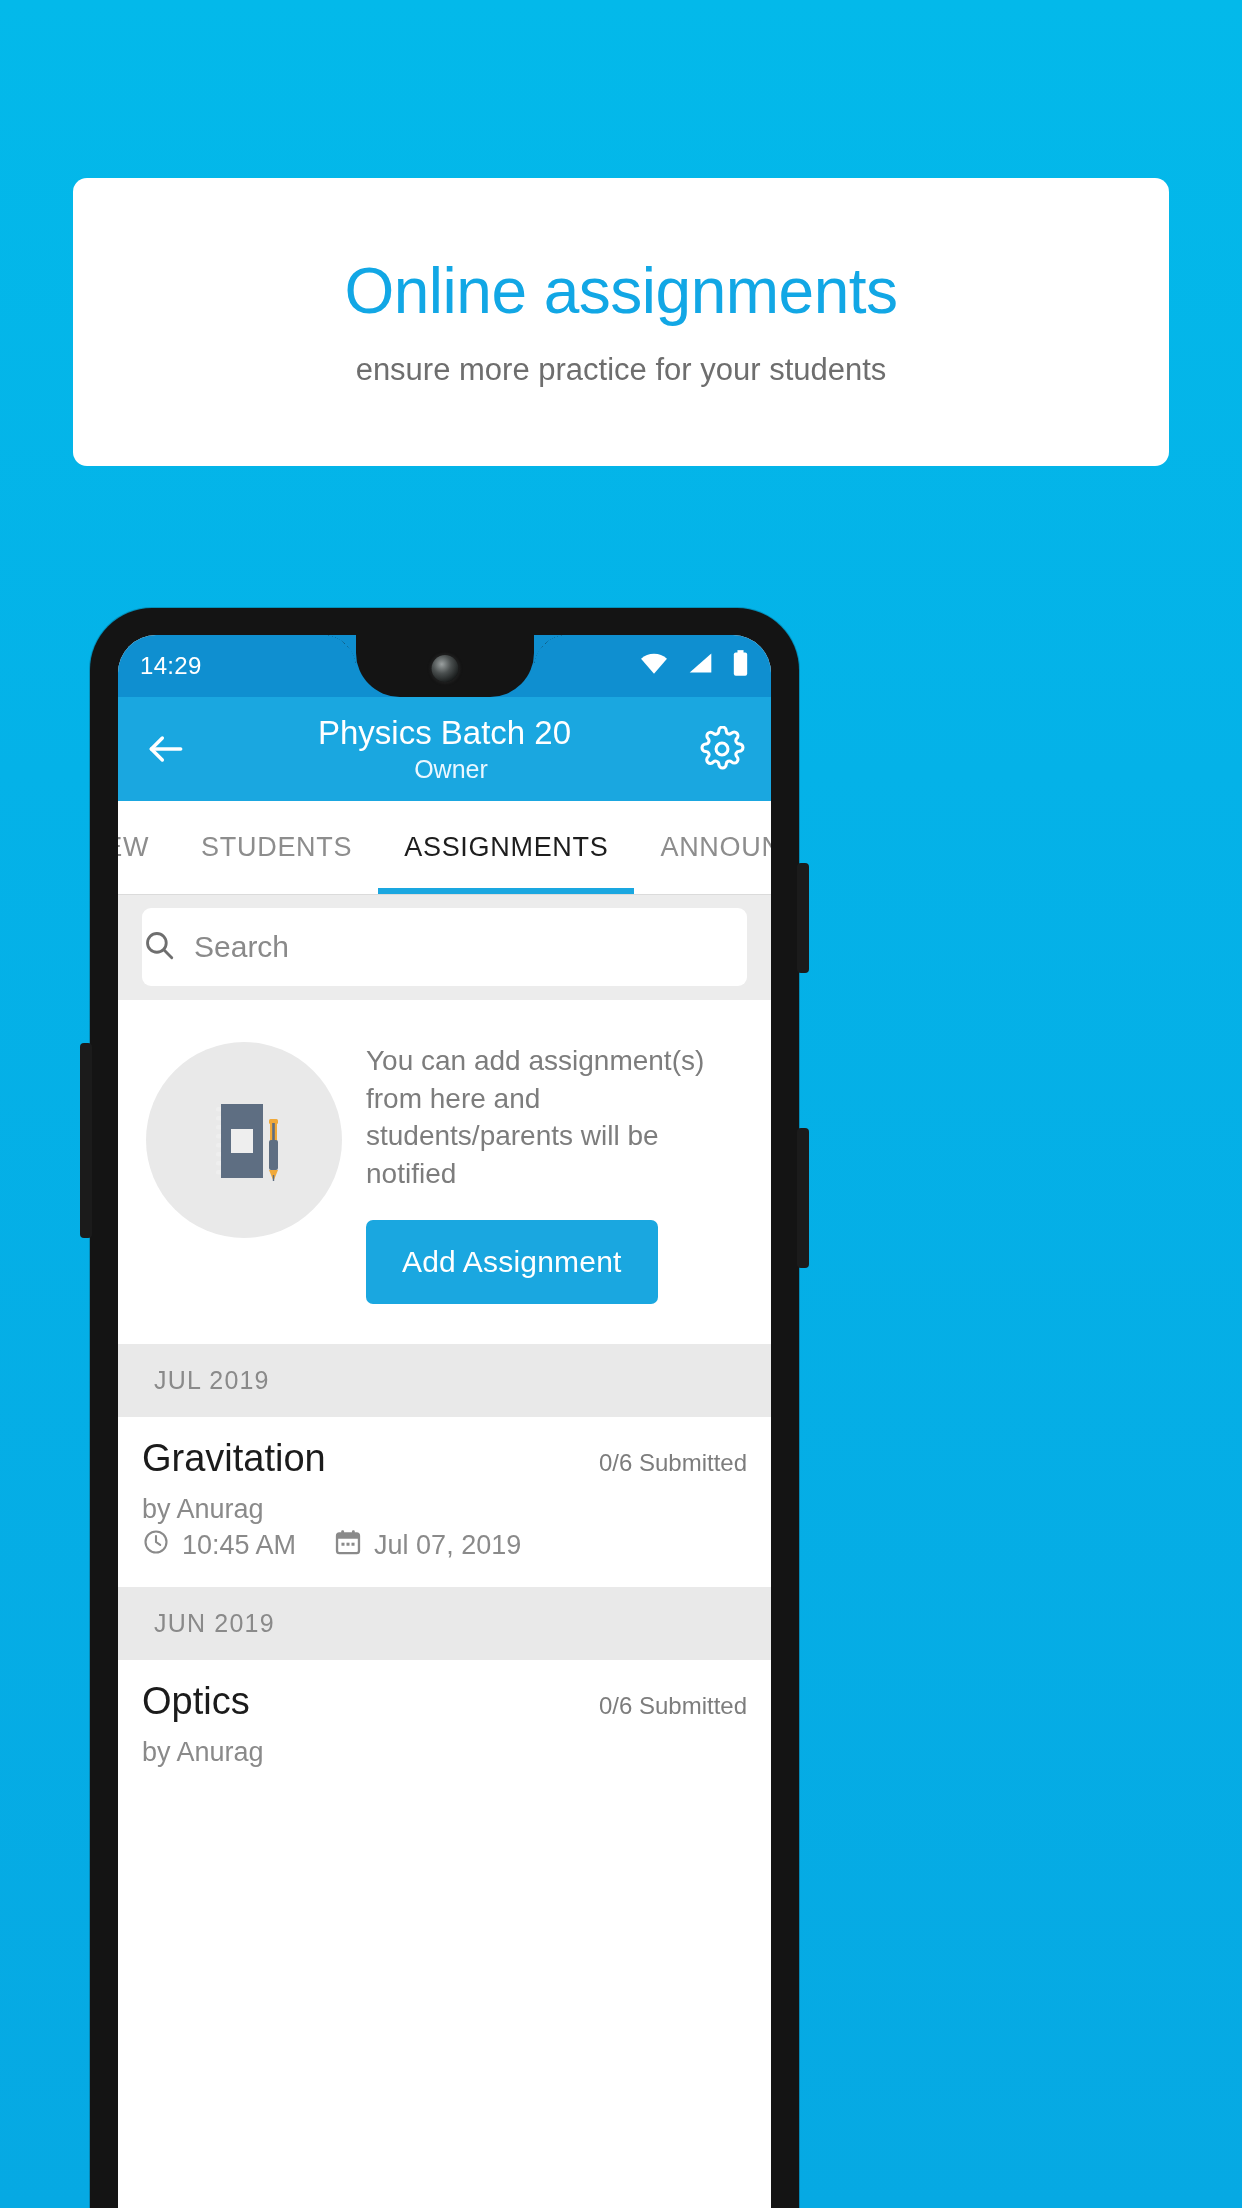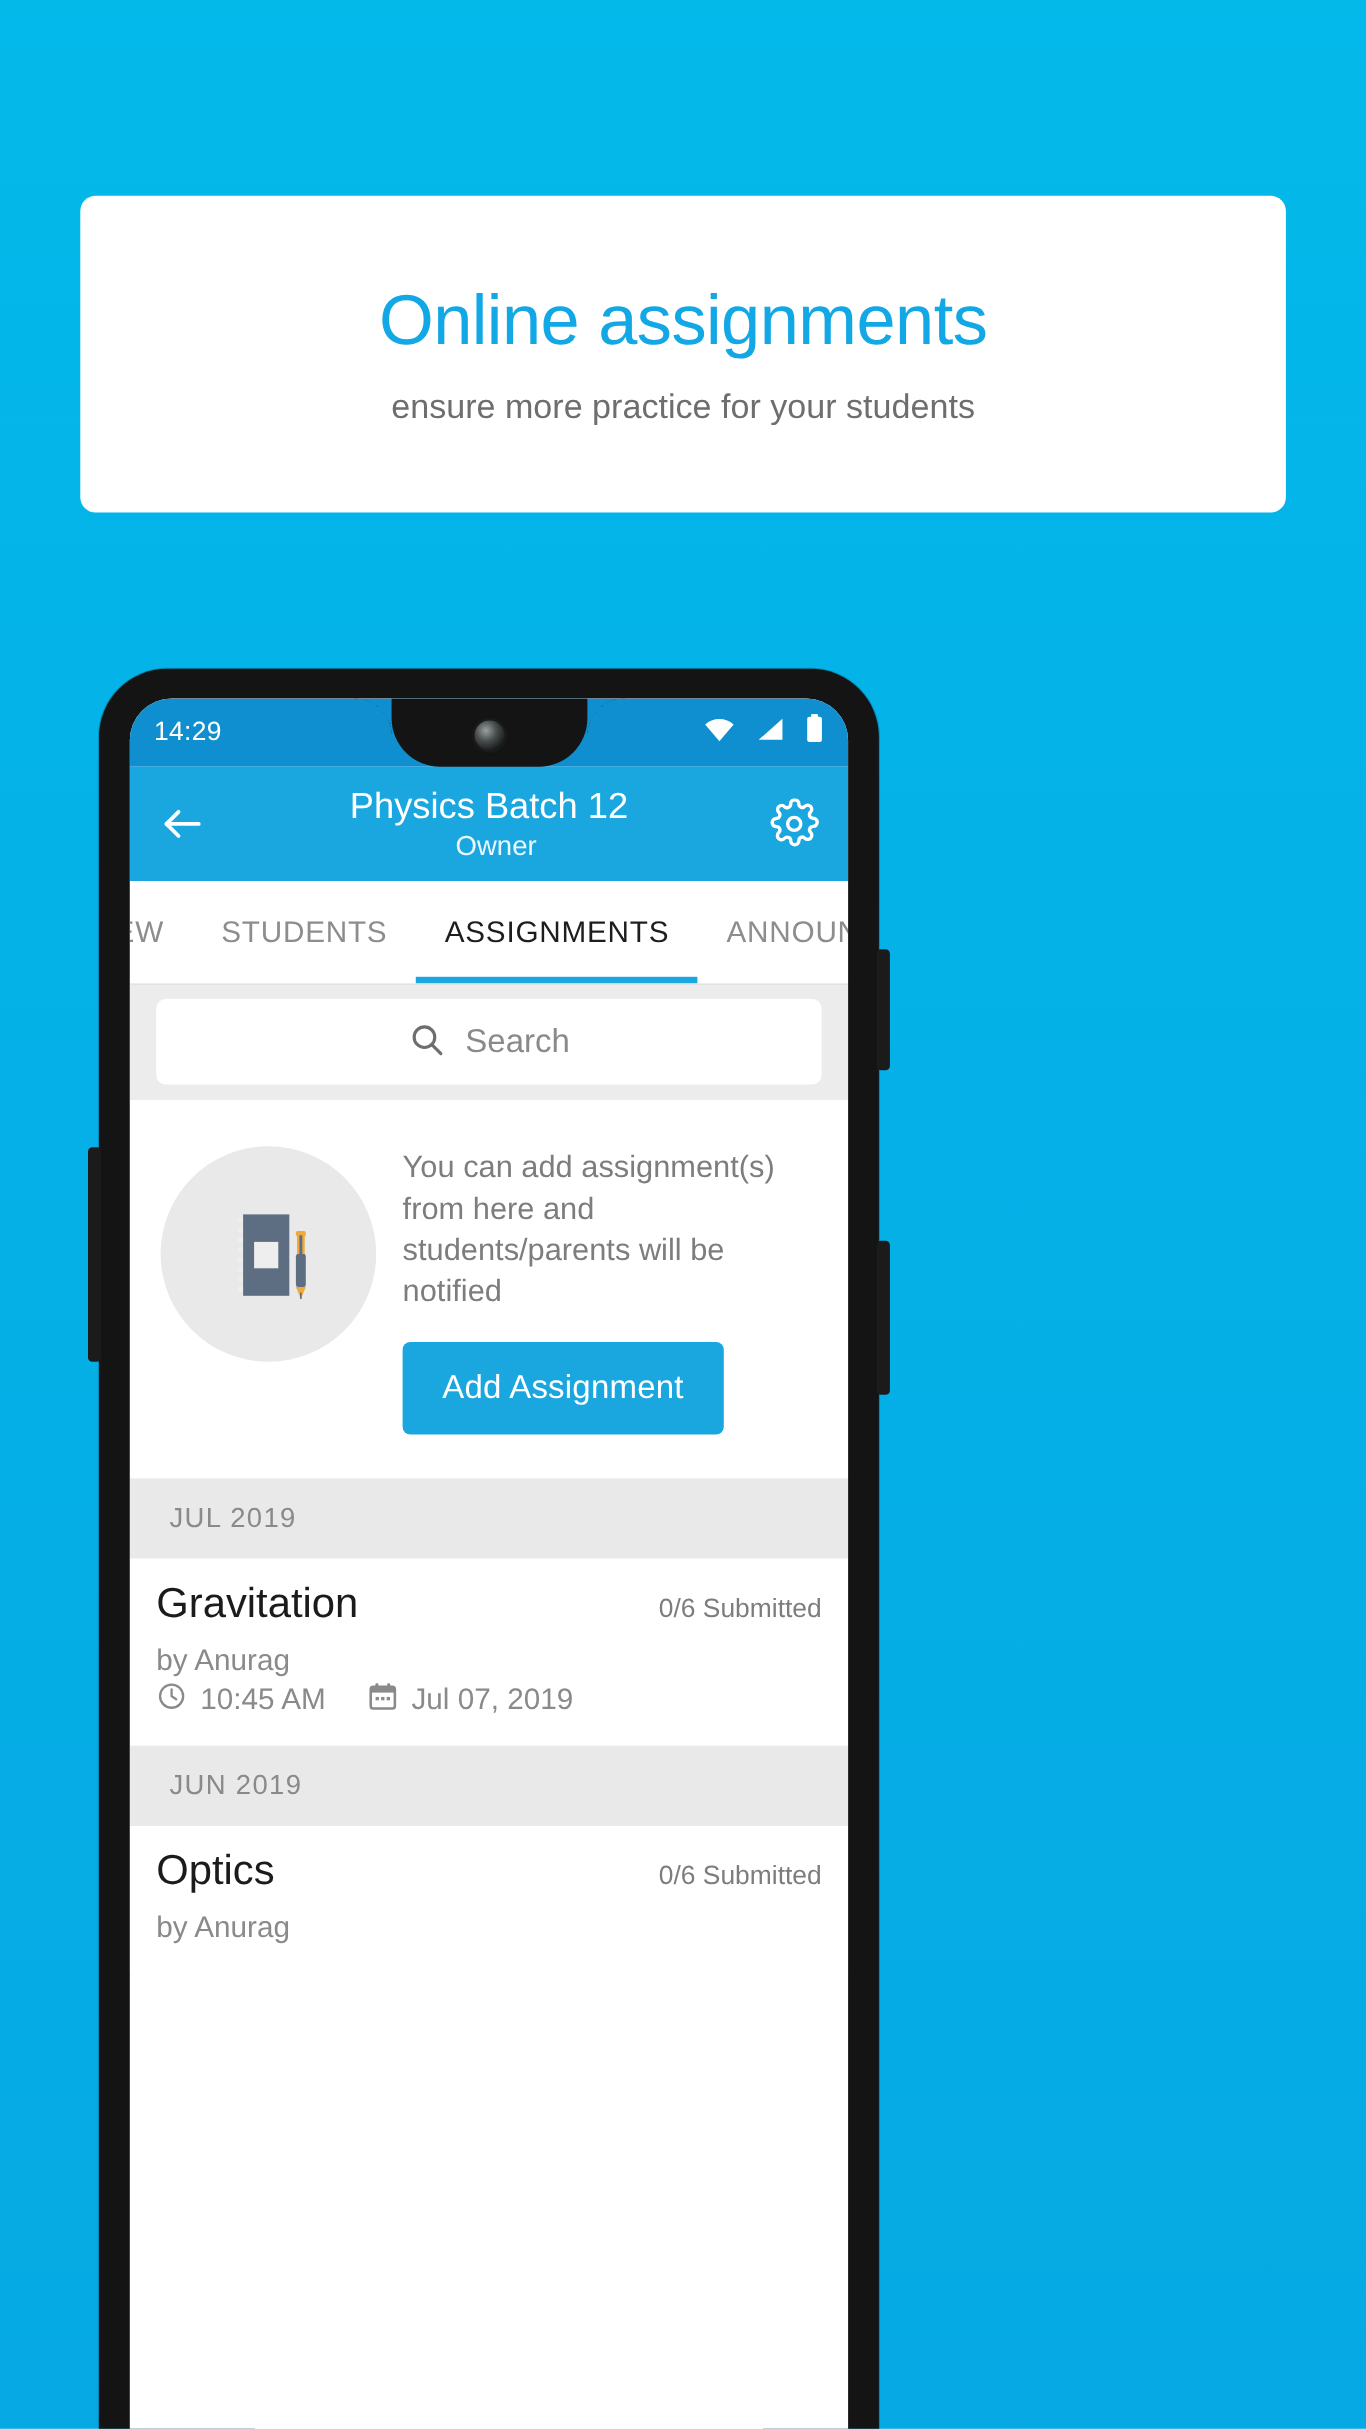--- a/index.html
+++ b/index.html
@@ -110,21 +110,21 @@
   .tab.active:after {
     content:""; position:absolute; left:0; right:0; bottom:0;
     height:6px; background:#1aa7e0;
   }
   #tab-overview { margin-left:-48px; }
 
   
   #search-wrap { background:#ececec; padding:14px 24px; }
   #search-box {
     height:78px; background:#fff; border-radius:9px;
-    display:flex; align-items:center; justify-content:center; gap:18px;
+    display:flex; align-items:center; gap:18px;
   }
   #search-placeholder { font-size:30px; color:#8a8a8a; }
 
   
   #empty {
     background:#fff; display:flex; align-items:flex-start;
     padding:34px 24px 40px 28px; gap:24px;
   }
   #empty-illus {
     width:196px; height:196px; border-radius:50%; background:#e9e9e9;
@@ -198,21 +198,21 @@
     </div>
 
     <div id="appbar">
       <span id="back-arrow">
         <svg width="44" height="44" viewBox="0 0 24 24" fill="none" stroke="#ffffff" stroke-width="1.9" stroke-linecap="round" stroke-linejoin="round">
           <path d="M20 12 H4"></path>
             <path d="M10 6 L4 12 L10 18"></path>
         </svg>
       </span>
       <div id="appbar-titles">
-        <div id="appbar-title">Physics Batch 12</div>
+        <div id="appbar-title">Physics Batch 20</div>
         <div id="appbar-subtitle">Owner</div>
       </div>
       <span id="gear">
         <svg width="46" height="46" viewBox="0 0 24 24" fill="none" stroke="#ffffff" stroke-width="1.6">
           <circle cx="12" cy="12" r="3.1"></circle>
           <path d="M19.4 14.2a1.6 1.6 0 0 0 .32 1.77l.06.06a1.94 1.94 0 1 1-2.75 2.75l-.06-.06a1.6 1.6 0 0 0-1.77-.32 1.6 1.6 0 0 0-.97 1.47V20a1.94 1.94 0 0 1-3.88 0v-.1a1.6 1.6 0 0 0-1.05-1.47 1.6 1.6 0 0 0-1.77.32l-.06.06A1.94 1.94 0 1 1 4.72 16.1l.06-.06a1.6 1.6 0 0 0 .32-1.77 1.6 1.6 0 0 0-1.47-.97H3.5a1.94 1.94 0 0 1 0-3.88h.1a1.6 1.6 0 0 0 1.47-1.05 1.6 1.6 0 0 0-.32-1.77l-.06-.06A1.94 1.94 0 1 1 7.44 3.8l.06.06a1.6 1.6 0 0 0 1.77.32h.08a1.6 1.6 0 0 0 .97-1.47V2.5a1.94 1.94 0 1 1 3.88 0v.1a1.6 1.6 0 0 0 .97 1.47 1.6 1.6 0 0 0 1.77-.32l.06-.06a1.94 1.94 0 1 1 2.75 2.75l-.06.06a1.6 1.6 0 0 0-.32 1.77v.08a1.6 1.6 0 0 0 1.47.97h.16a1.94 1.94 0 0 1 0 3.88h-.1a1.6 1.6 0 0 0-1.47.97z"></path>
         </svg>
       </span>
     </div>
 

